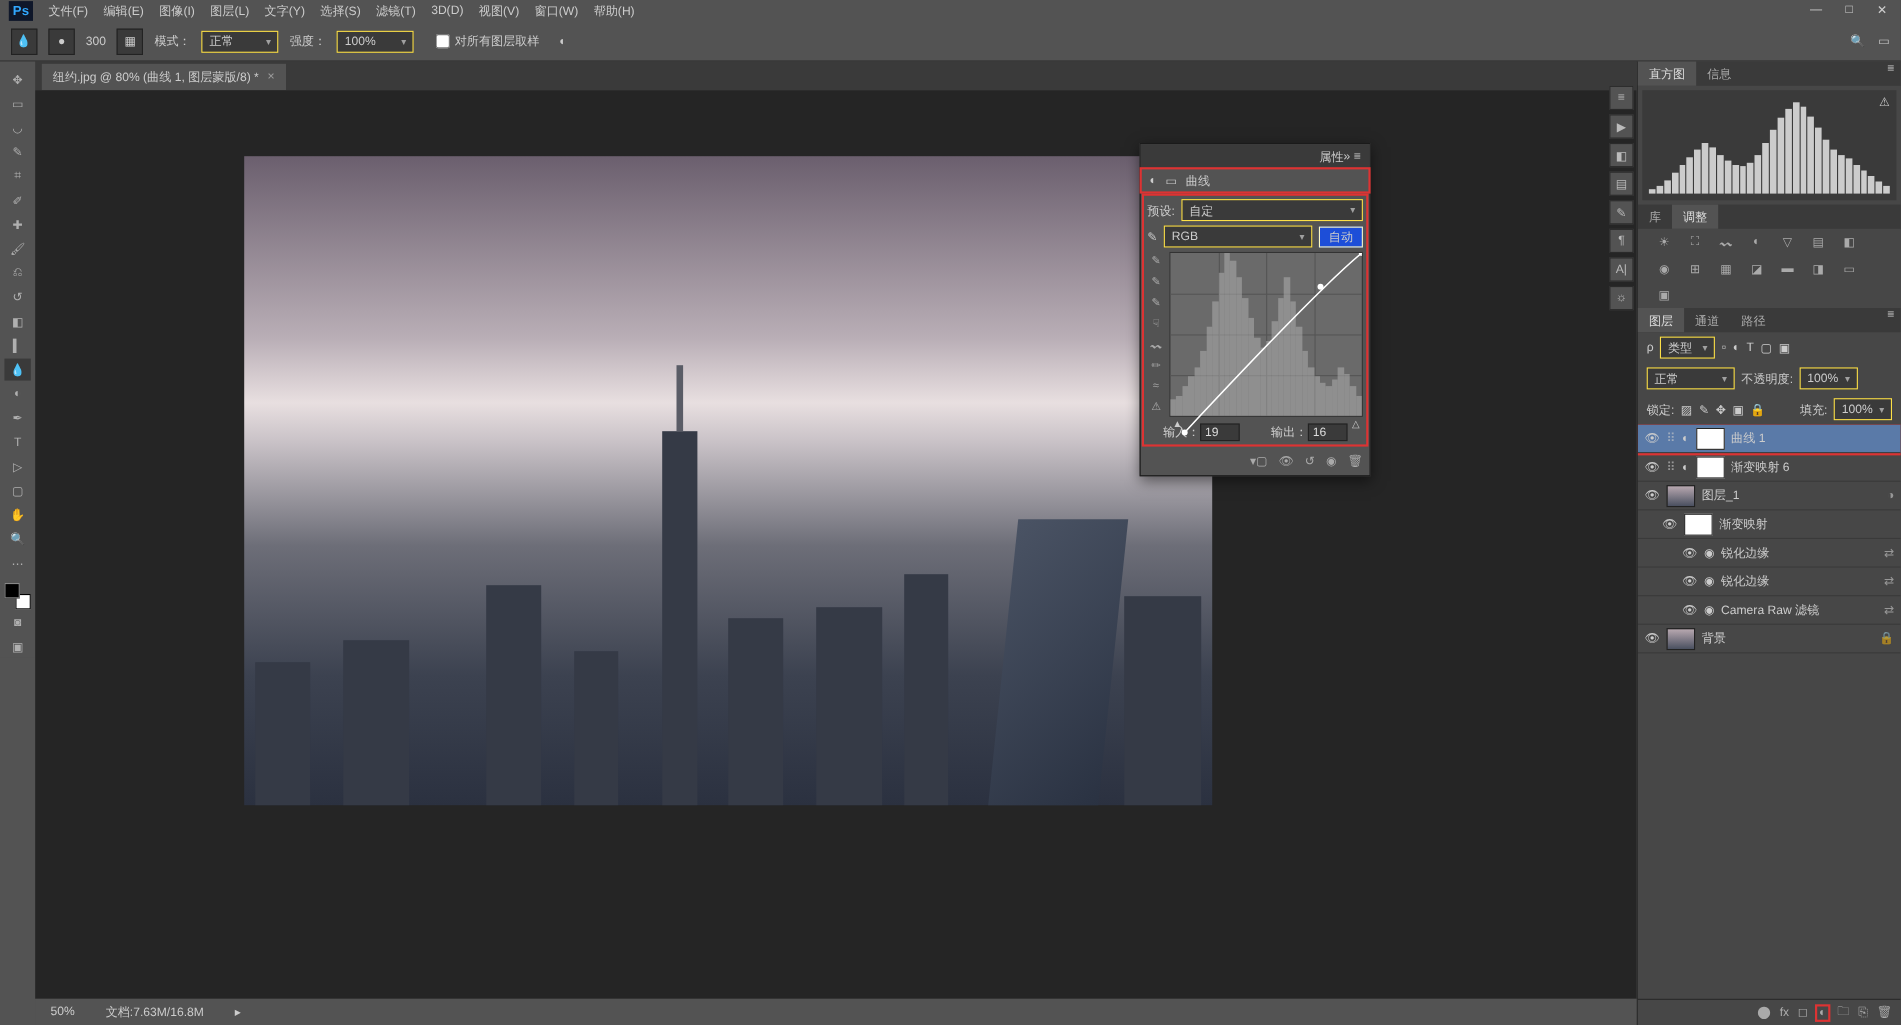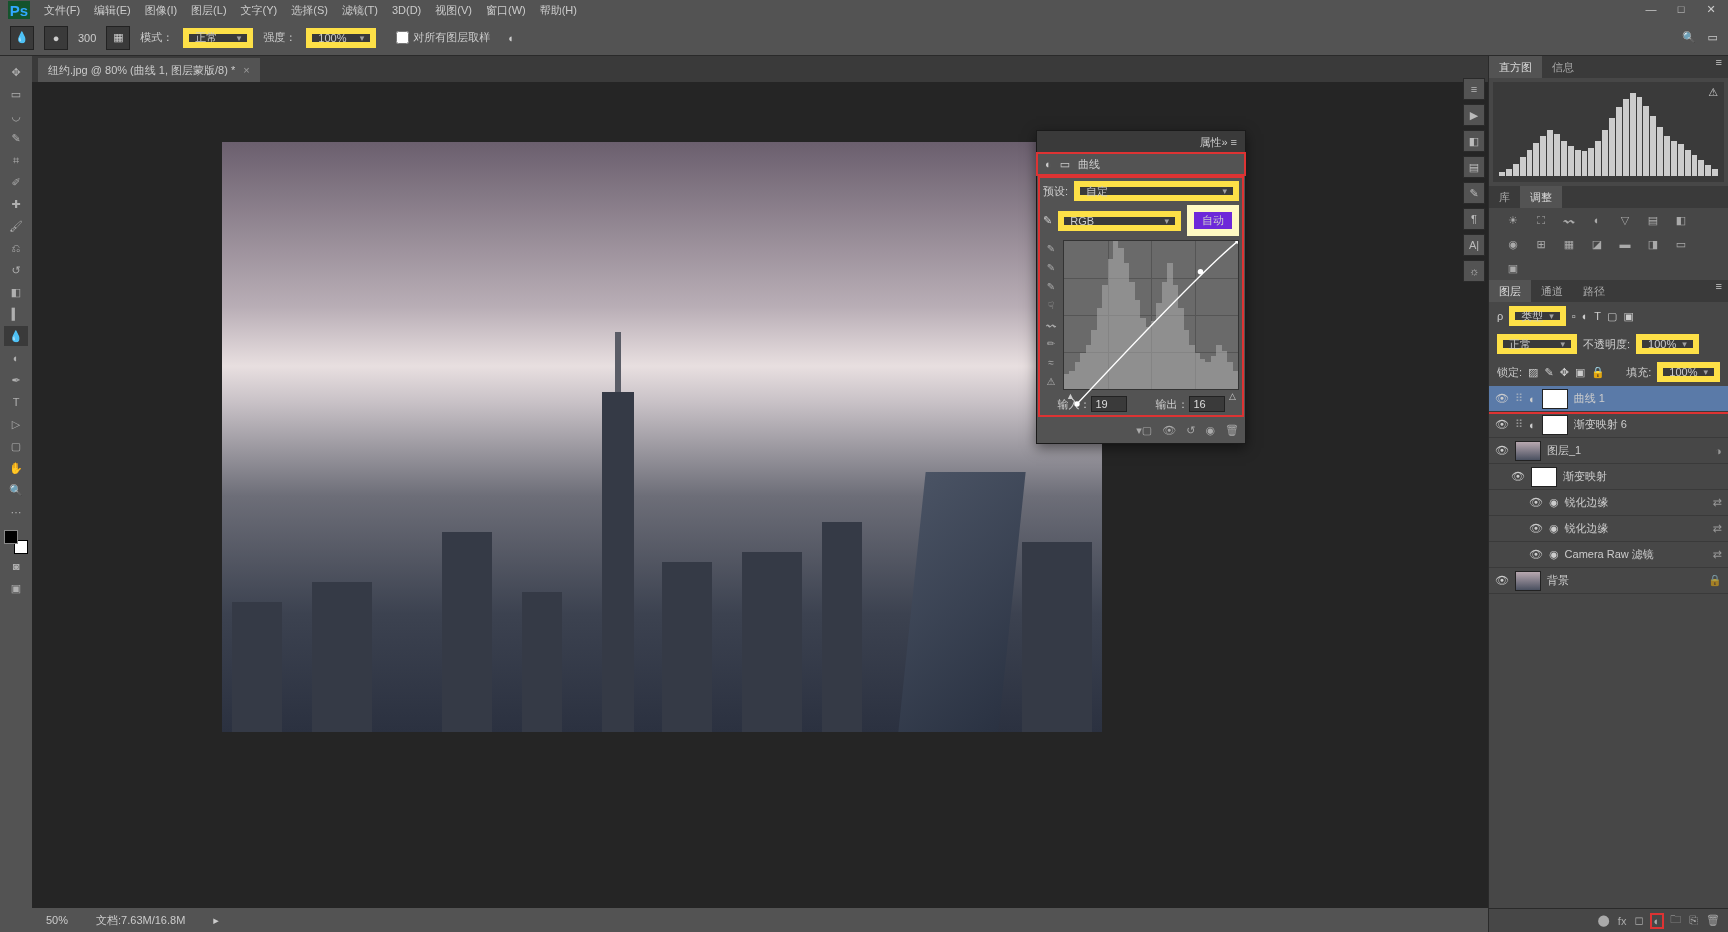--- a/index.html
+++ b/index.html
@@ -1,24 +1,24 @@
 <!DOCTYPE html>
 <html><head>
 <meta charset="utf-8">
 <style>
 *{margin:0;padding:0;box-sizing:border-box;font-family:"Microsoft YaHei",Arial,sans-serif;font-size:11px;color:#ccc;user-select:none}
 body{background:#535353;width:1728px;height:932px;overflow:hidden;position:relative}
 .menubar{height:20px;background:#535353;display:flex;align-items:center;padding-left:8px;gap:14px}
-.ps-logo{background:#14532d;color:#31a8ff;font-weight:bold;width:22px;height:18px;display:flex;align-items:center;justify-content:center;font-size:15px}
+.ps-logo{background:#0f172a;color:#31a8ff;font-weight:bold;width:22px;height:18px;display:flex;align-items:center;justify-content:center;font-size:12px}
 .menu-item{cursor:pointer}
 .win-controls{position:absolute;right:8px;top:2px;display:flex;gap:12px}
 .win-btn{width:18px;height:14px;display:flex;align-items:center;justify-content:center;cursor:pointer}
 .optbar{height:36px;background:#535353;border-bottom:1px solid #2a2a2a;display:flex;align-items:center;padding:0 10px;gap:10px}
 .optbar .opt-icon{width:24px;height:24px;background:#3a3a3a;border:1px solid #222;display:flex;align-items:center;justify-content:center}
-.sel{background:#3a3a3a;border:6px solid #fde047;height:20px;padding:0 6px;display:flex;align-items:center;gap:6px;min-width:70px;justify-content:space-between}
+.sel{background:#3a3a3a;border:1px solid #fde047;height:20px;padding:0 6px;display:flex;align-items:center;gap:6px;min-width:70px;justify-content:space-between}
 .toolbox{position:absolute;left:0;top:56px;width:32px;background:#535353;display:flex;flex-direction:column;align-items:center;padding-top:6px;gap:2px}
 .tool{width:24px;height:20px;display:flex;align-items:center;justify-content:center;cursor:pointer;color:#b0b0b0}
 .tool.sel-tool{background:#3a3a3a}
 .fgbg{width:24px;height:24px;position:relative;margin-top:6px}
 .fgbg .bg{position:absolute;right:0;bottom:0;width:14px;height:14px;background:#fff;border:1px solid #000}
 .fgbg .fg{position:absolute;left:0;top:0;width:14px;height:14px;background:#000;border:1px solid #888}
 .tabstrip{position:absolute;left:32px;top:56px;right:240px;height:26px;background:#3a3a3a;display:flex;align-items:flex-end}
 .tab{background:#535353;height:24px;display:flex;align-items:center;padding:0 10px;gap:8px;margin-left:6px}
 .tab .x{opacity:.6}
 .canvas-area{position:absolute;left:32px;top:82px;right:240px;bottom:24px;background:#252525;overflow:hidden}
@@ -73,21 +73,21 @@
 .grid-v,.grid-h{position:absolute;background:#555}
 .grid-v{width:1px;top:0;bottom:0}
 .grid-h{height:1px;left:0;right:0}
 .curve-histo{position:absolute;inset:0;display:flex;align-items:flex-end}
 .curve-histo div{flex:1;background:rgba(180,180,180,.5)}
 .curve-line{position:absolute;inset:0}
 .io-row{display:flex;justify-content:space-around;margin-top:6px}
 .props-foot{display:flex;justify-content:flex-end;gap:10px;padding:6px}
 .props-foot span{color:#aaa}
 .small-input{background:#3a3a3a;border:1px solid #222;width:36px;height:16px;padding:0 4px;color:#ddd}
-.btn{background:#6d28d9;border:7px solid #fef9c3;padding:1px 8px}
+.btn{background:#1d4ed8;border:1px solid #fef9c3;padding:1px 8px}
 .chev::after{content:"▾";font-size:9px;opacity:.7}
 .indent1{padding-left:22px}
 .indent2{padding-left:40px}
 .lock{margin-left:auto;opacity:.6}
 </style>
 </head>
 <body>
 
 <div class="menubar">
   <div class="ps-logo">Ps</div>

